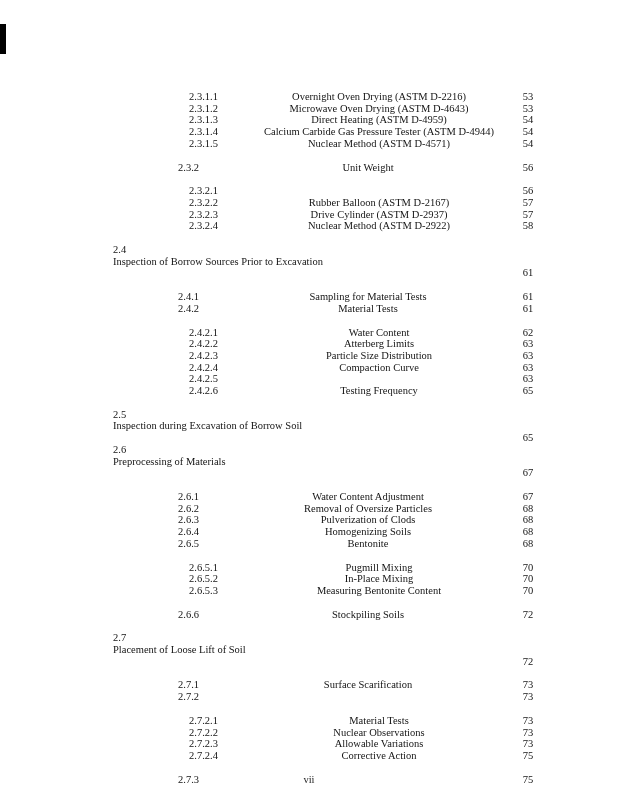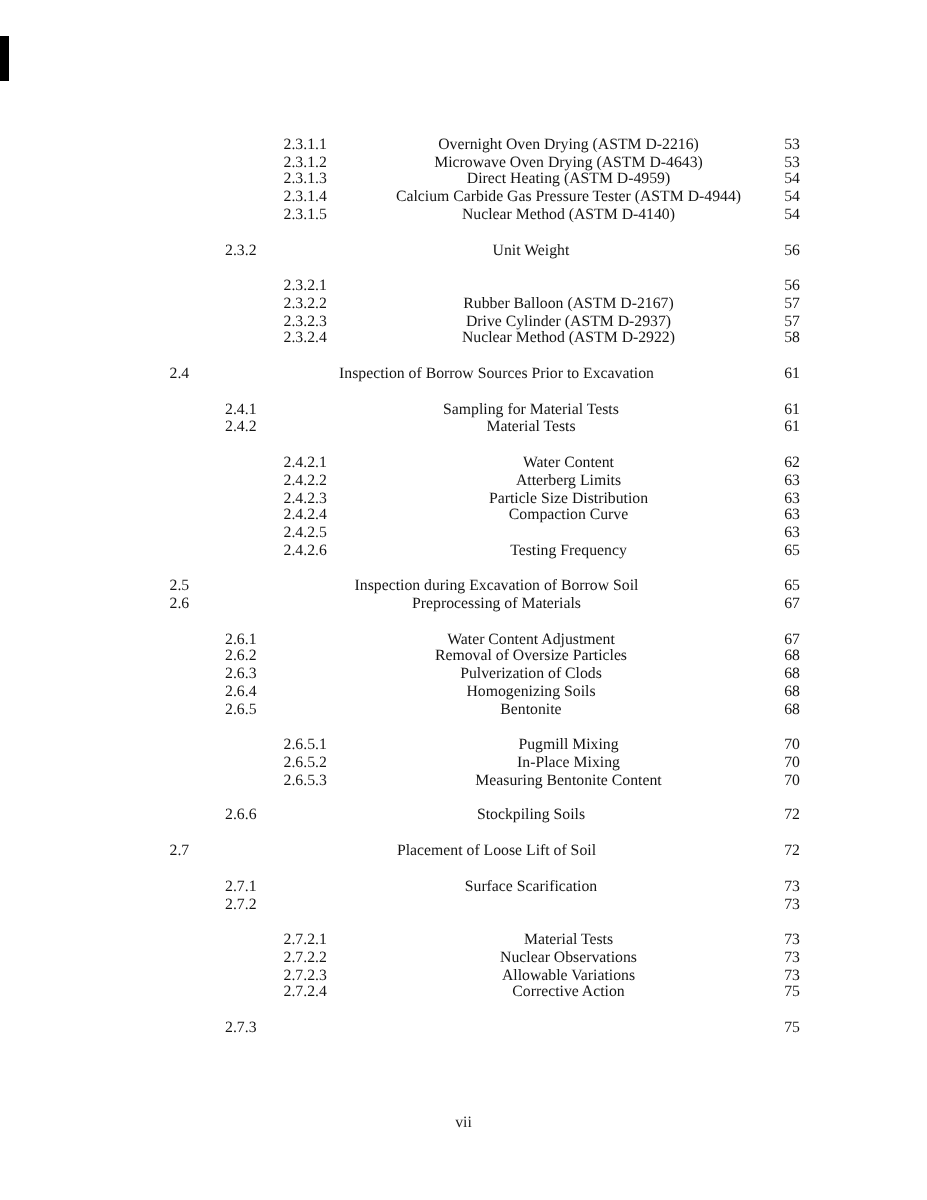--- a/index.html
+++ b/index.html
@@ -36,31 +36,31 @@
   .row {
     display: flex;
     align-items: baseline;
     font-size: 10.5px;
     line-height: 11.7px;
     white-space: nowrap;
   }
   .row .num  { flex: 0 0 auto; }
   .row .title{ flex: 1 1 auto; overflow: hidden; text-align: center; }
   .row .pg   { flex: 0 0 auto; margin-left: auto; min-width: 18px; text-align: center; }
-  .lv1 { padding-left: 0; }
+  .lv1 { padding-left: 0; flex-direction: column; }
   .lv1 .num { width: 30px; }
   .lv2 { padding-left: 37px; }
-  .lv2 .num { width: 39px; }
+  .lv2 .num { width: 39px; margin-left: 28px; }
   .lv3 { padding-left: 76px; }
   .lv3 .num { width: 50px; }
   .footer {
     position: absolute;
     left: 0;
     right: 0;
-    top: 743px;
+    top: 774px;
     text-align: center;
     font-size: 10.5px;
     color: #222;
   }
 </style>
 </head>
 <body>
 
 <div class="page">
   <div class="scan-mark"></div>
@@ -82,21 +82,21 @@
           <span class="title">Direct Heating (ASTM D-4959)</span>
           <span class="pg">54</span>
         </div>
         <div class="row lv3">
           <span class="num">2.3.1.4</span>
           <span class="title">Calcium Carbide Gas Pressure Tester (ASTM D-4944)</span>
           <span class="pg">54</span>
         </div>
         <div class="row lv3">
           <span class="num">2.3.1.5</span>
-          <span class="title">Nuclear Method (ASTM D-4140)</span>
+          <span class="title">Nuclear Method (ASTM D-4571)</span>
           <span class="pg">54</span>
         </div>
       </div>
       <div class="group">
         <div class="row lv2">
           <span class="num">2.3.2</span>
           <span class="title">Unit Weight</span>
           <span class="pg">56</span>
         </div>
       </div>

